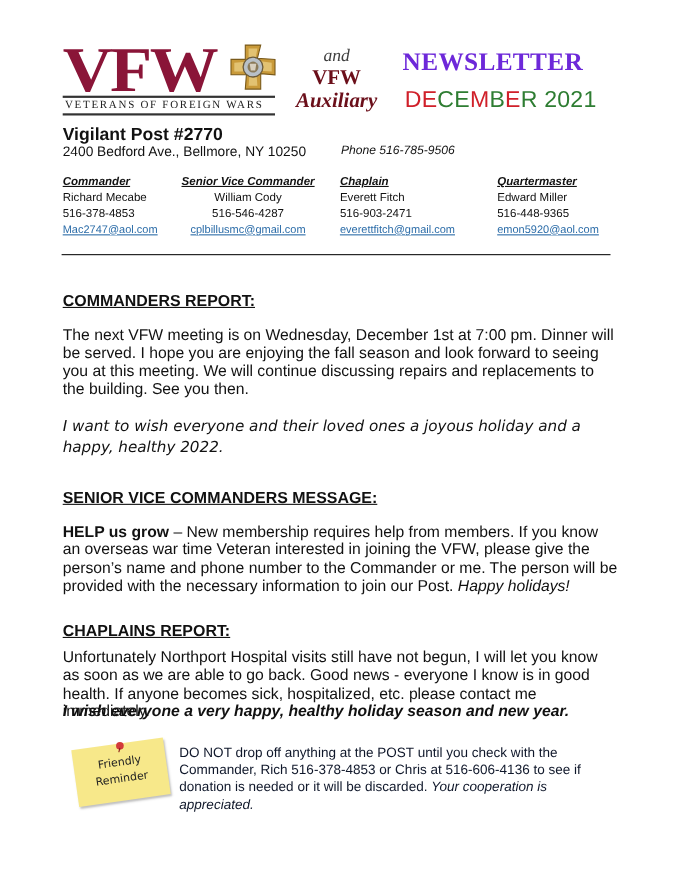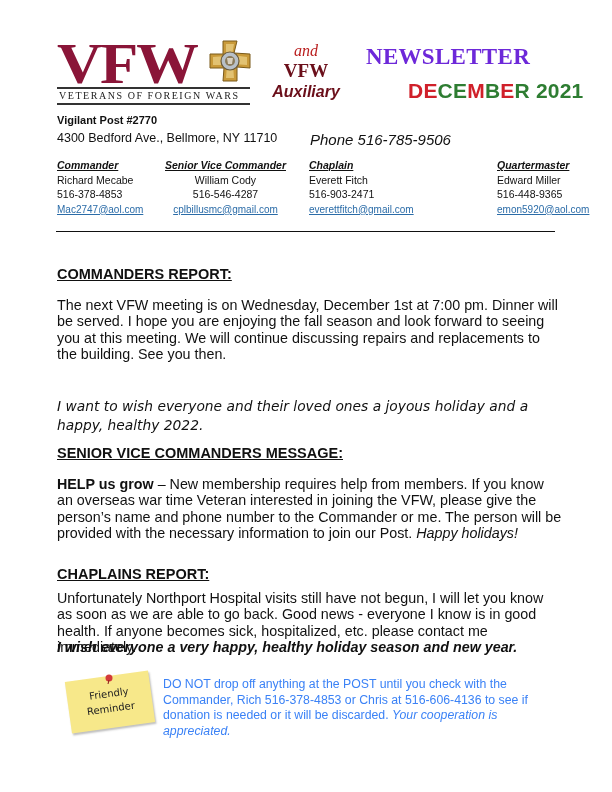--- a/index.html
+++ b/index.html
@@ -7,46 +7,46 @@
 
     
     .logo { position: absolute; left: 57px; top: 36px; width: 192px; height: 70px; }
     .logo-vfw { position: absolute; left: 0; top: 0; font-family: "Liberation Serif", serif; font-weight: bold; font-size: 58px; line-height: 56px; color: #8a1538; letter-spacing: -2px; transform: scaleX(1.08); transform-origin: left top; }
     .logo-emblem { position: absolute; left: 152px; top: 4px; width: 42px; height: 42px; }
     .logo-rule-top { position: absolute; left: 0; top: 51px; width: 193px; height: 2px; background: #333; }
     .logo-tag { position: absolute; left: 2px; top: 54px; font-family: Liberation Serif, serif; font-size: 10px; letter-spacing: 1.55px; color: #222; white-space: nowrap; }
     .logo-rule-bottom { position: absolute; left: 0; top: 67px; width: 193px; height: 2px; background: #333; }
 
     .aux { position: absolute; left: 266px; top: 42px; width: 80px; text-align: center; color: #6b0f1a; }
-    .aux-and { font-family: "Liberation Serif", serif; font-style: italic; font-size: 16px; line-height: 18px; color: #b91c1c; }
+    .aux-and { font-family: "Liberation Serif", serif; font-style: italic; font-size: 16px; line-height: 18px; color: #404040; }
     .aux-vfw { font-family: "Liberation Serif", serif; font-weight: bold; font-size: 19px; line-height: 22px; }
-    .aux-aux { font-family: Liberation Sans, sans-serif; font-style: italic; font-weight: bold; font-size: 16px; line-height: 20px; }
+    .aux-aux { font-family: Liberation Serif, serif; font-style: italic; font-weight: bold; font-size: 19px; line-height: 20px; }
 
     .nl-title { position: absolute; left: 366px; top: 44px; font-family: "Liberation Serif", serif; font-weight: bold; font-size: 23px; color: #6d28d9; letter-spacing: 0.3px; }
-    .nl-date { position: absolute; left: 368px; top: 79px; font-family: "Liberation Sans", sans-serif; font-weight: bold; font-size: 21px; letter-spacing: 0.2px; margin-left: 40px; }
+    .nl-date { position: absolute; left: 368px; top: 79px; font-family: "Liberation Sans", sans-serif; font-weight: normal; font-size: 21px; letter-spacing: 0.2px; }
 
-    .post-name { position: absolute; left: 57px; top: 114px; font-weight: bold; font-size: 11px; }
+    .post-name { position: absolute; left: 57px; top: 114px; font-weight: bold; font-size: 16px; }
     .post-addr { position: absolute; left: 57px; top: 131px; font-size: 12.5px; }
-    .post-phone { position: absolute; left: 310px; top: 131px; font-size: 15px; font-style: italic; text-align: right; }
+    .post-phone { position: absolute; left: 310px; top: 131px; font-size: 11px; font-style: italic; text-align: right; }
 
     .officers { position: absolute; top: 158px; left: 57px; width: 500px; height: 60px; }
     .officer { position: absolute; top: 0; font-size: 10.5px; line-height: 14.5px; }
     .officer .role { font-weight: bold; font-style: italic; text-decoration: underline; }
     .officer .email { color: #2b6ca8; text-decoration: underline; font-size: 10px; }
-    .off-0 { left: 0; } .off-1 { left: 108px; text-align: center; } .off-2 { left: 252px; } .off-3 { left: 395px; margin-left: 45px; }
+    .off-0 { left: 0; } .off-1 { left: 108px; text-align: center; } .off-2 { left: 252px; } .off-3 { left: 395px; }
 
     .rule { position: absolute; left: 56px; top: 231px; width: 499px; height: 1px; background: #111; }
 
     .sec-h { position: absolute; left: 57px; font-weight: bold; font-size: 14.5px; text-decoration: underline; text-align: right; }
     .para { position: absolute; left: 57px; width: 505px; font-size: 14.3px; line-height: 16.3px; }
-    .wish { position: absolute; left: 57px; width: 510px; font-family: "DejaVu Sans", sans-serif; font-style: italic; font-size: 13.8px; line-height: 19px; margin-top: 18px; }
+    .wish { position: absolute; left: 57px; width: 510px; font-family: "DejaVu Sans", sans-serif; font-style: italic; font-size: 13.8px; line-height: 19px; }
 
     .note { position: absolute; left: 68px; top: 676px; width: 84px; height: 52px; background: #f7e88a; transform: rotate(-8deg); box-shadow: 1px 2px 2px rgba(0,0,0,0.25); text-align: center; font-family: "DejaVu Sans", sans-serif; font-size: 10px; line-height: 15px; padding-top: 10px; box-sizing: border-box; color: #222; }
     .pin { position: absolute; left: 104px; top: 674px; width: 10px; height: 10px; }
-    .reminder { position: absolute; left: 163px; top: 677px; width: 400px; font-size: 12.3px; line-height: 15.5px; color: #3b82f6; }
+    .reminder { position: absolute; left: 163px; top: 677px; width: 400px; font-size: 12.3px; line-height: 15.5px; color: #0f172a; }
   </style>
 </head>
 <body>
 
 <div class="logo">
   <div class="logo-vfw">VFW</div>
   <svg class="logo-emblem" viewBox="0 0 42 42">
     <polygon points="14,1 28,1 25,13 41,14 41,28 28,27 28,41 14,41 15,28 1,28 1,14 14,14" fill="#c99a3a" stroke="#7a5a1a" stroke-width="1"></polygon>
     <polygon points="17,4 25,4 23,15 38,17 38,25 24,24 25,38 17,38 18,25 4,25 4,17 17,16" fill="#e2c272"></polygon>
     <circle cx="21" cy="21" r="9" fill="#b8c0c8" stroke="#6a5a3a" stroke-width="1.2"></circle>
@@ -61,21 +61,21 @@
 <div class="aux">
   <div class="aux-and">and</div>
   <div class="aux-vfw">VFW</div>
   <div class="aux-aux">Auxiliary</div>
 </div>
 
 <div class="nl-title">NEWSLETTER</div>
 <div class="nl-date" id="nl-date"><span style="color: rgb(208, 32, 42);">D</span><span style="color: rgb(208, 32, 42);">E</span><span style="color: rgb(46, 125, 50);">C</span><span style="color: rgb(46, 125, 50);">E</span><span style="color: rgb(208, 32, 42);">M</span><span style="color: rgb(46, 125, 50);">B</span><span style="color: rgb(208, 32, 42);">E</span><span style="color: rgb(46, 125, 50);">R</span><span style="color: rgb(46, 125, 50);"> 2021</span></div>
 
 <div class="post-name">Vigilant Post #2770</div>
-<div class="post-addr">4300 Bedford Ave., Bellmore, NY 11710</div>
+<div class="post-addr">2400 Bedford Ave., Bellmore, NY 10250</div>
 <div class="post-phone">Phone 516-785-9506</div>
 
 <div class="officers">
   <div class="officer off-0">
     <div class="role">Commander</div>
     <div>Richard Mecabe</div>
     <div>516-378-4853</div>
     <a class="email">Mac2747@aol.com</a>
   </div>
   <div class="officer off-1">

